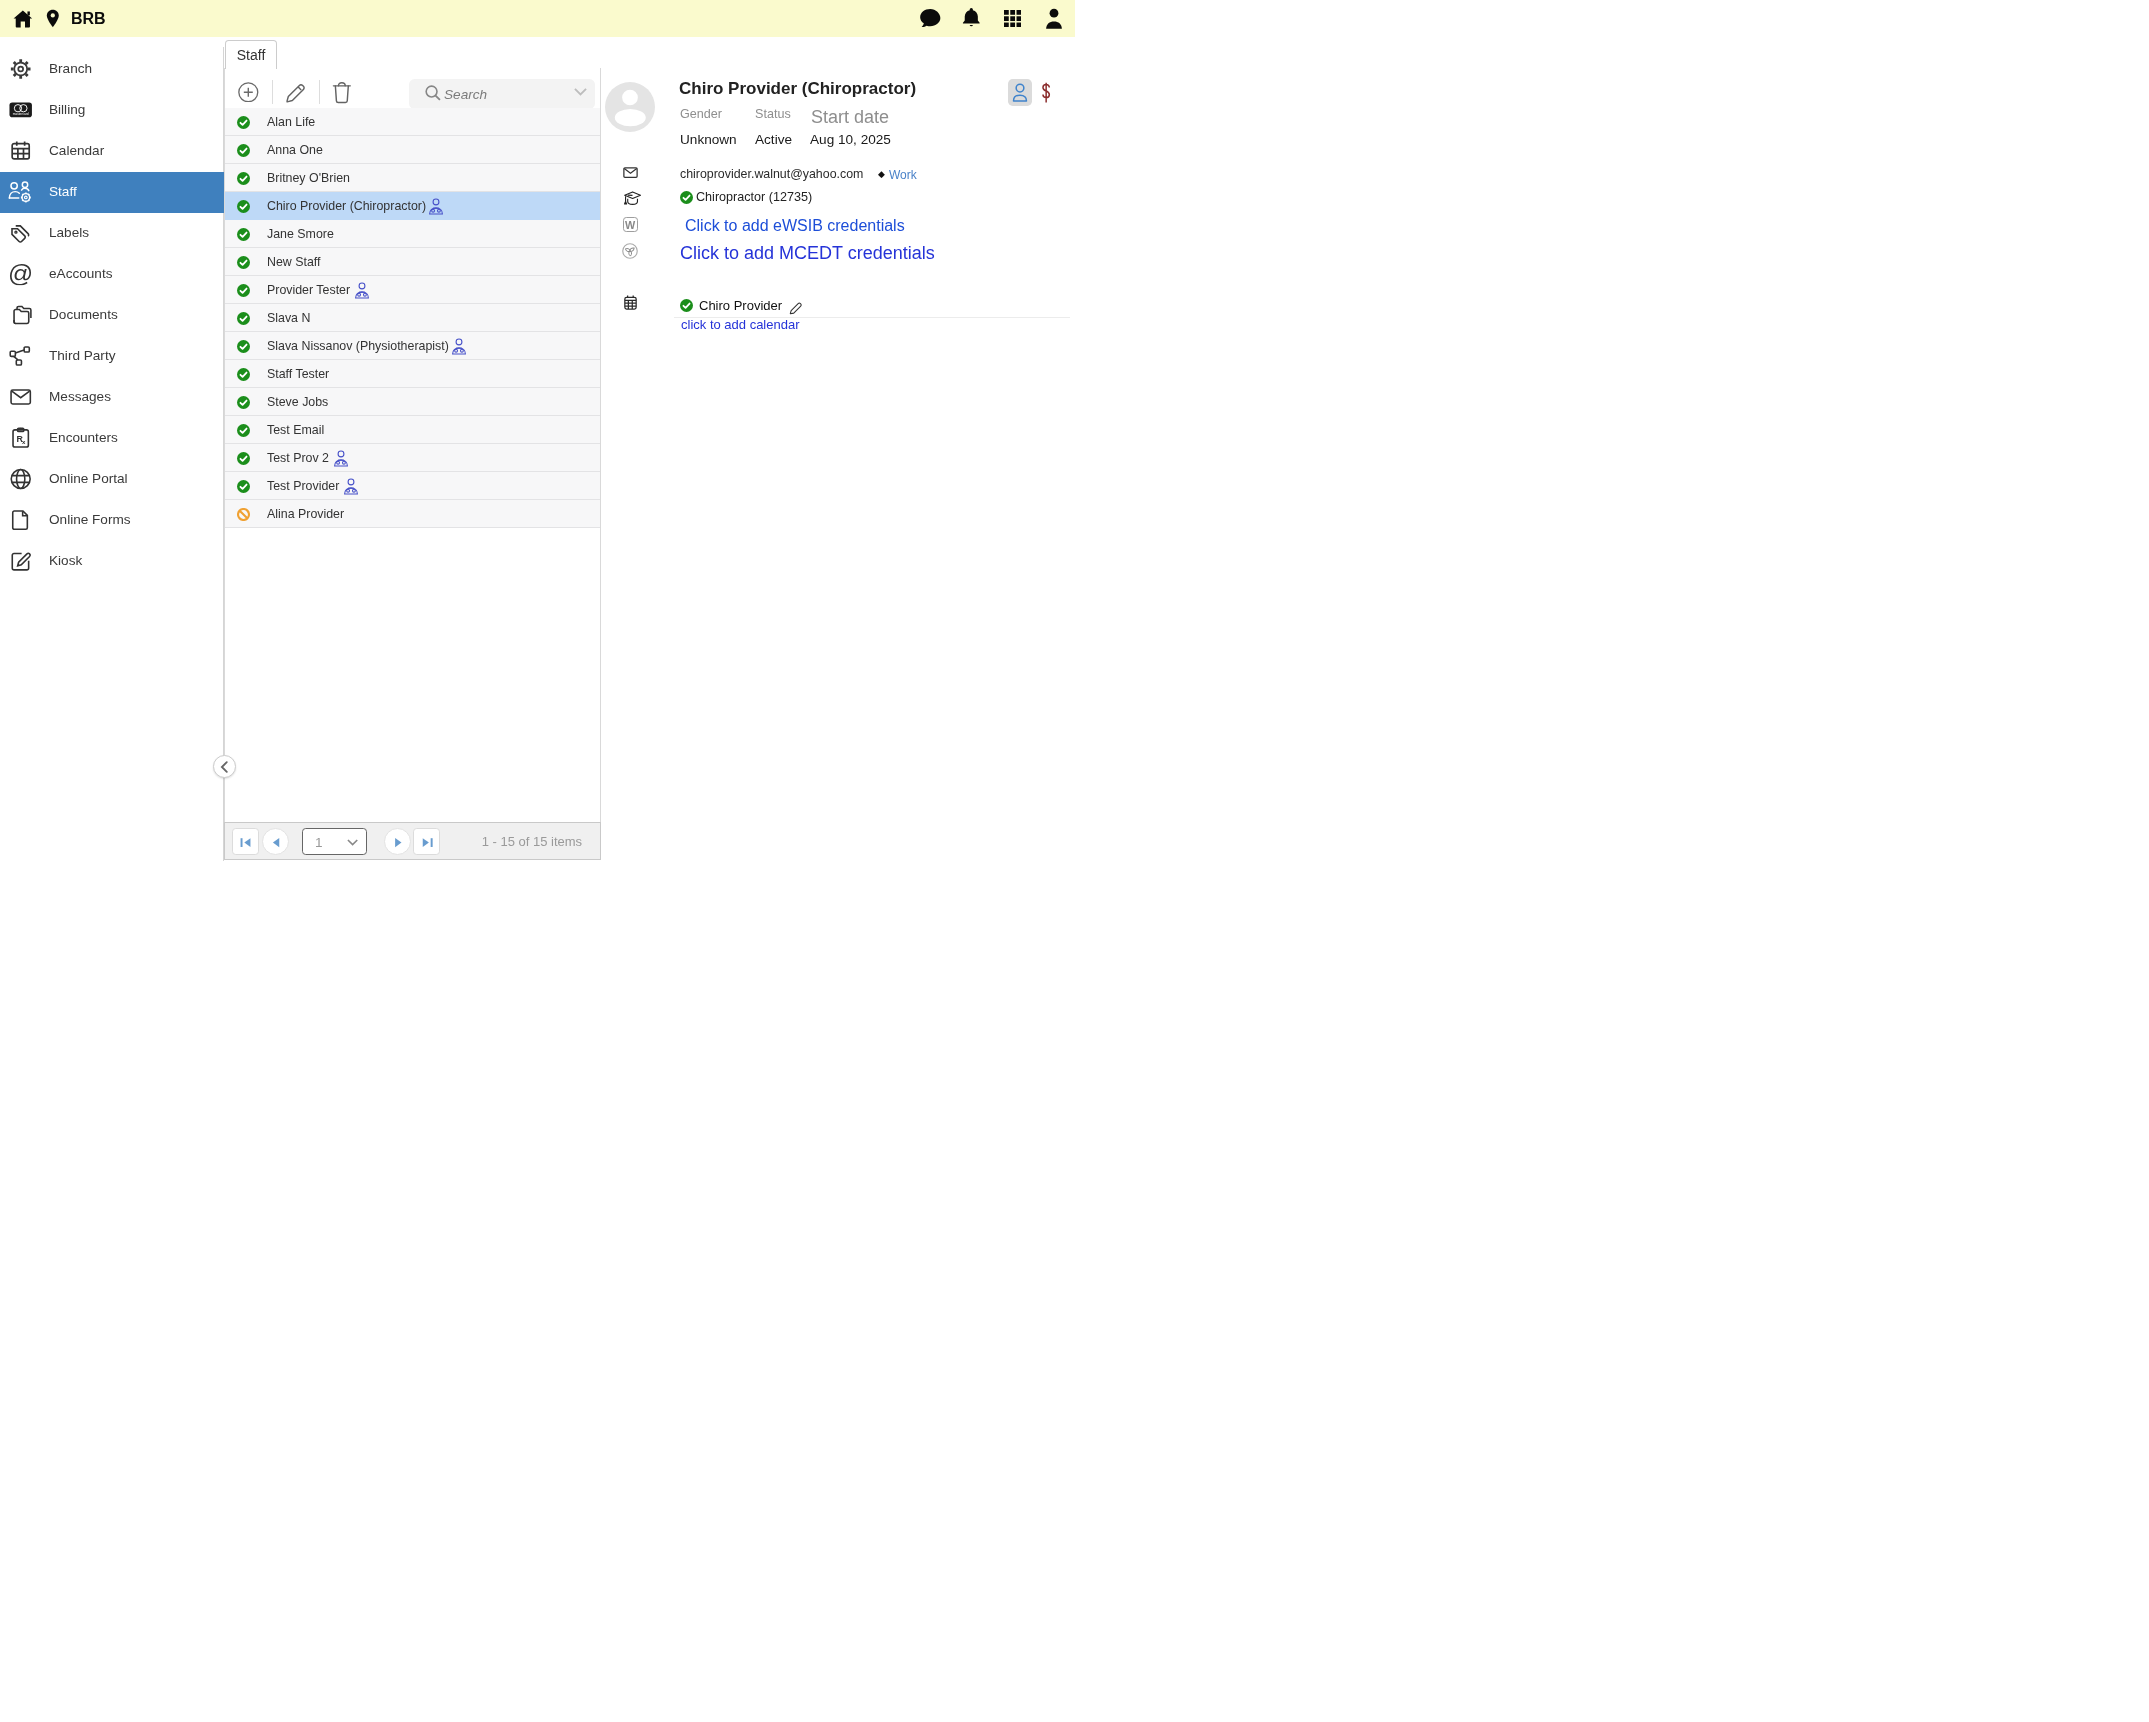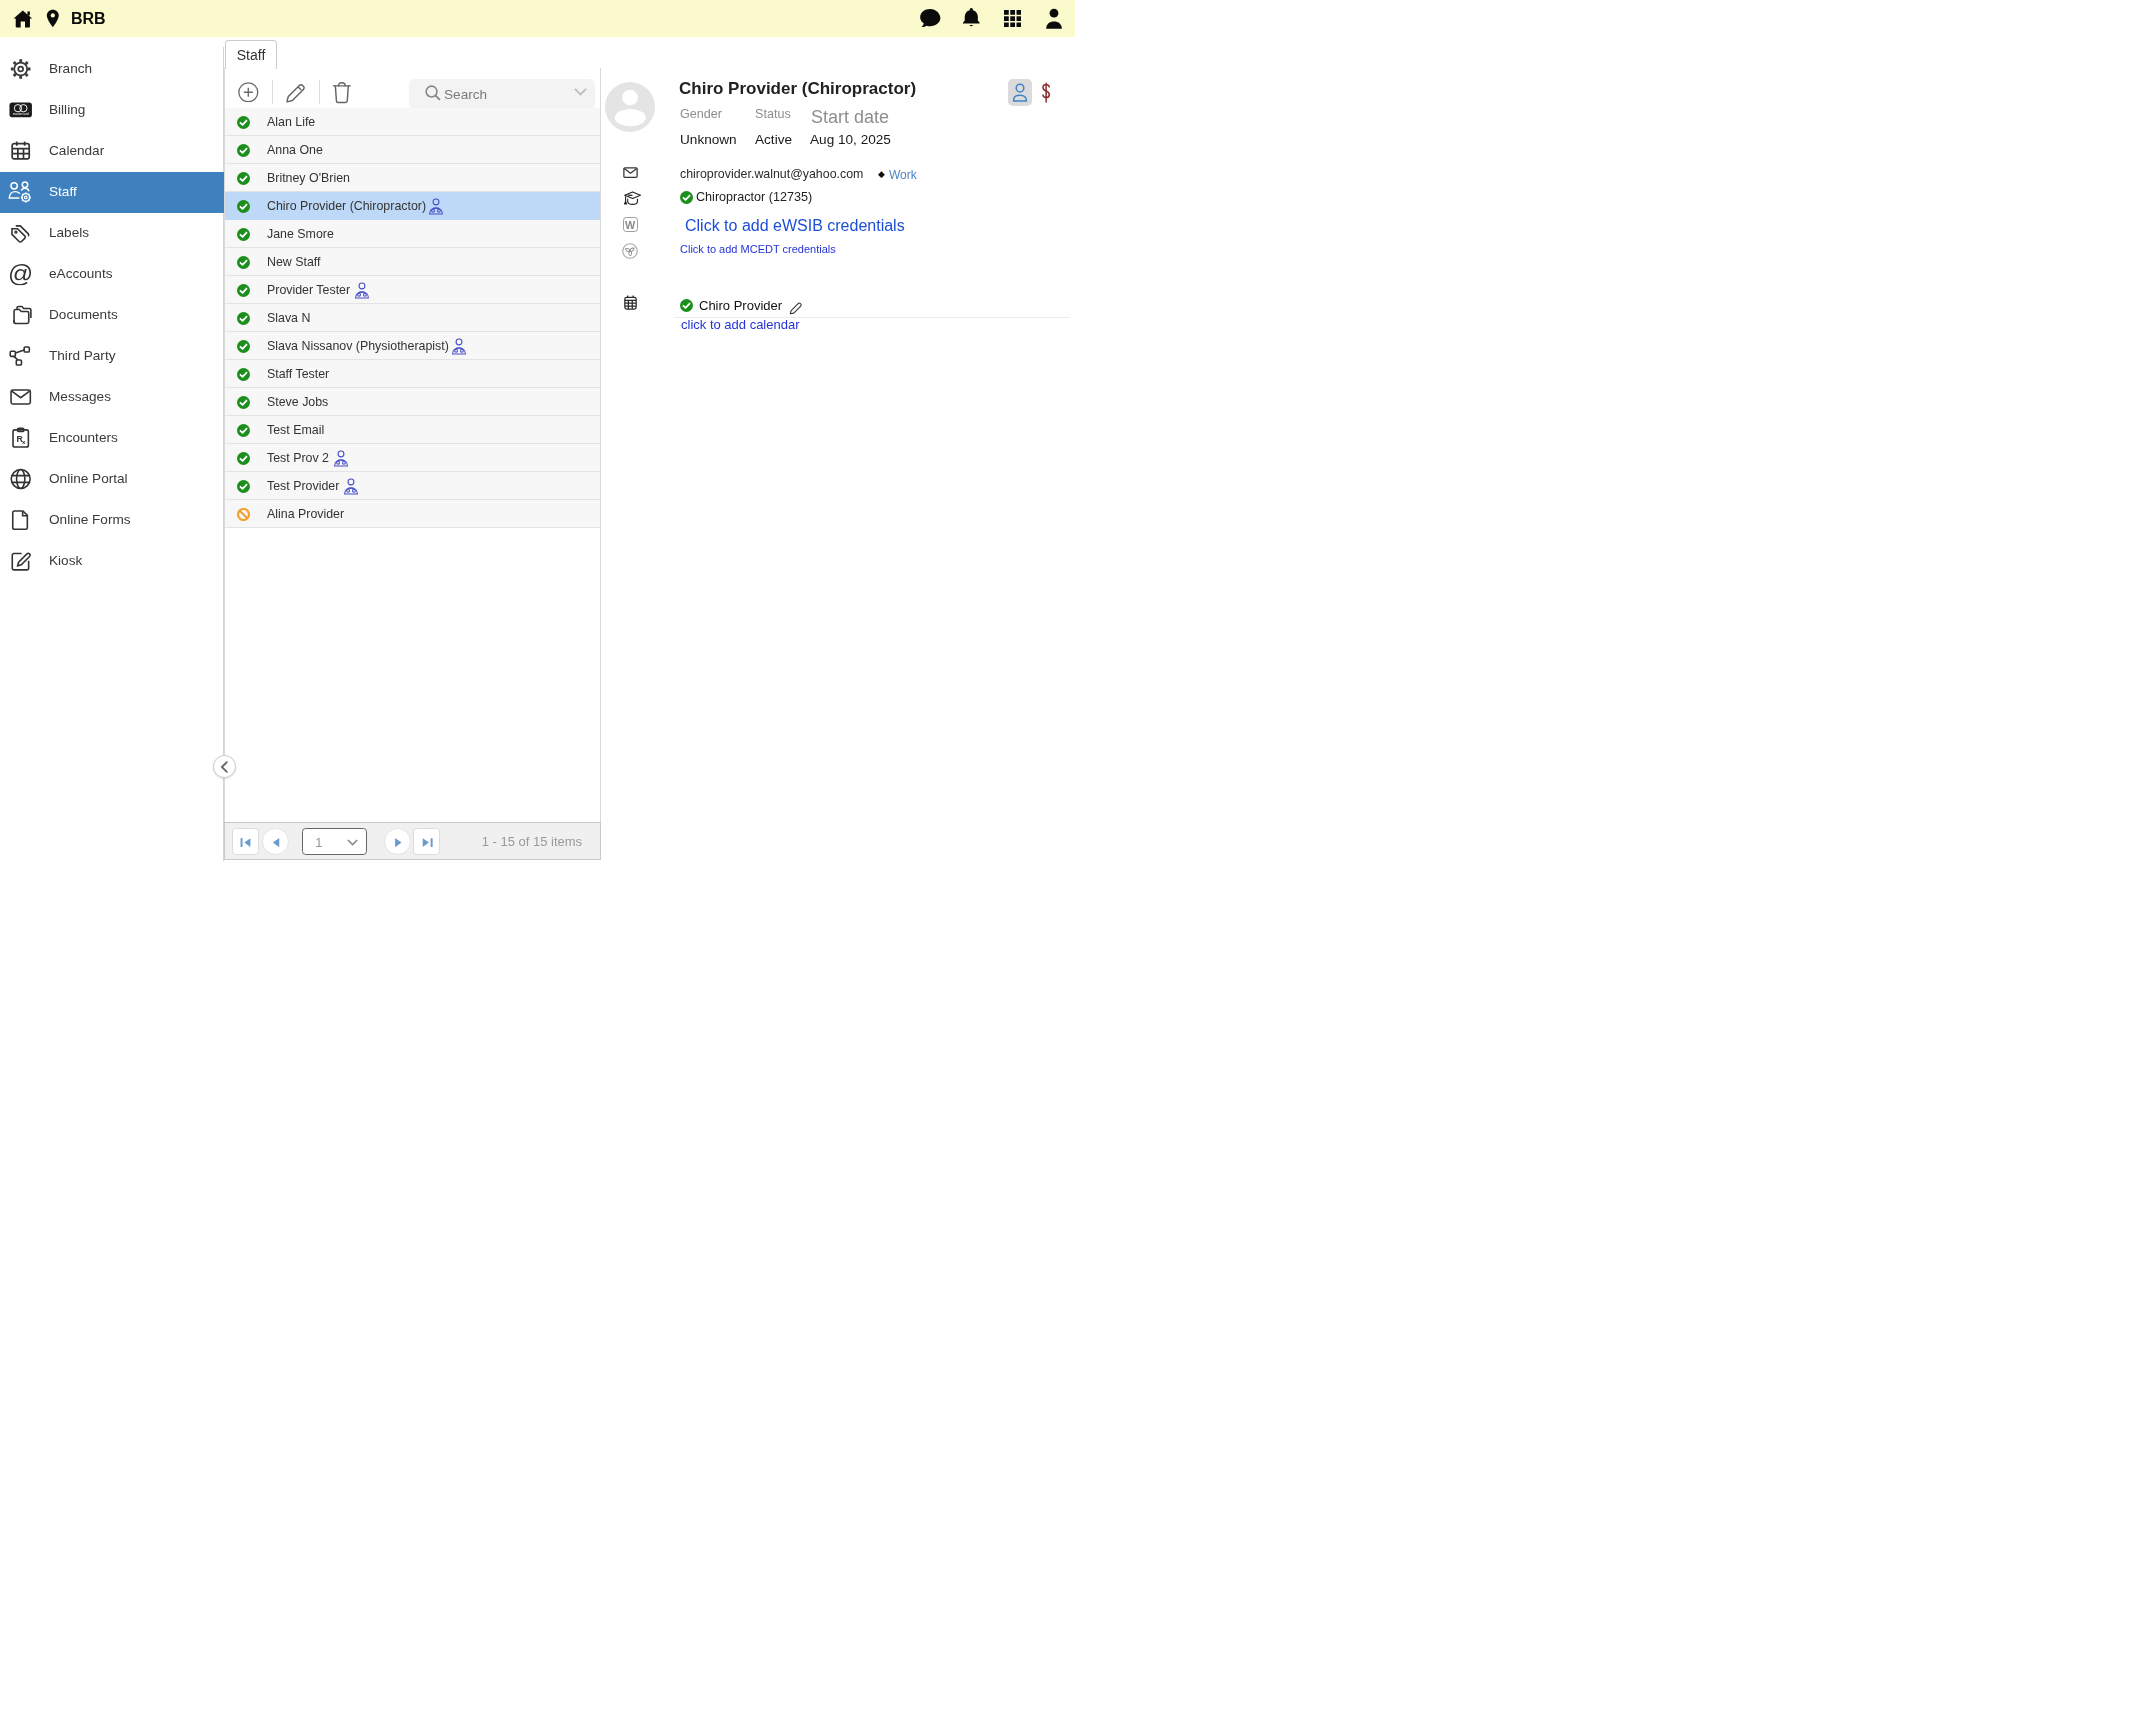--- a/index.html
+++ b/index.html
@@ -15,21 +15,21 @@
   .sitem .lbl { position:absolute; left:49px; top:50%; transform:translateY(-50%); font-size:13.6px; color:#3a3a3a; line-height:1; }
   .sitem.sel { background:#3f80be; }
   .sitem.sel .lbl { color:#fff; }
   .sicon { position:absolute; left:9.4px; top:50%; transform:translateY(-50%); width:23.4px; height:23.4px; }
   
   #tabline { position:absolute; left:225px; top:68px; width:850px; height:0.9px; background:#ccc; }
   #tab { position:absolute; left:225px; top:40px; width:52px; height:29px; background:#fff; border:0.9px solid #ccc; border-bottom:none; border-radius:3.7px 3.7px 0 0; z-index:3; }
   #tab span { position:absolute; left:50%; top:50%; transform:translate(-50%,-48%); font-size:14px; color:#333; }
   
   #panel { position:absolute; left:224px; top:68px; width:377px; height:792px; background:#fff; border-left:0.9px solid #d9d9d9; border-right:0.9px solid #d9d9d9; border-bottom:0.9px solid #d9d9d9; }
-  #toolbar { position:absolute; left:0; top:0; width:375px; height:45px; background:#fff; border-bottom:0.9px solid #d9d9d9; }
+  #toolbar { position:absolute; left:0; top:0; width:375px; height:45px; background:#fff; border-bottom:0.9px solid #d9d9d9;font-style:italic; }
   .vsep { position:absolute; top:12px; width:0.9px; height:24px; background:#ddd; }
   #searchbox { position:absolute; left:184px; top:10.5px; width:186px; height:30px; background:#f3f3f3; border-radius:5.6px; }
   #searchbox span { position:absolute; left:35px; top:50%; transform:translateY(-50%); font-size:13.6px; color:#7b7b7b; }
   
   #rows { position:absolute; left:0; top:40px; width:375px; }
   .row { position:relative; width:375px; height:28px; background:#f7f7f8; border-bottom:0.9px solid #e3e3e5; }
   .row.sel { background:#bed9f7; border-bottom-color:#bed9f7; }
   .row .nm { position:absolute; left:42px; top:calc(50% + 0.9px); transform:translateY(-50%); font-size:12.4px; color:#333; line-height:1; white-space:nowrap; }
   .row svg.st { position:absolute; left:12.3px; top:7.6px; }
   .row svg.prov { position:absolute; top:6px; }
@@ -486,21 +486,21 @@
       </div>
     <div class="d" style="left:84px;top:150px;font-size:16px;color:#1d4ed8">Click to add eWSIB credentials</div>
     <svg class="abs" style="left:21px;top:175px" width="16" height="16" viewBox="0 0 17 17">
         <circle cx="8.5" cy="8.5" r="7.7" fill="none" stroke="#ababab" stroke-width="1.2"></circle>
         <g stroke="#8a8a8a" stroke-width="1" fill="none" stroke-linejoin="round">
           <path d="M8.5 8.7 C6.7 7.5 6.4 5.2 8.5 3.1 C10.6 5.2 10.3 7.5 8.5 8.7 Z" transform="rotate(55 8.5 8.5)"></path>
           <path d="M8.5 8.7 C6.7 7.5 6.4 5.2 8.5 3.1 C10.6 5.2 10.3 7.5 8.5 8.7 Z" transform="rotate(175 8.5 8.5)"></path>
           <path d="M8.5 8.7 C6.7 7.5 6.4 5.2 8.5 3.1 C10.6 5.2 10.3 7.5 8.5 8.7 Z" transform="rotate(295 8.5 8.5)"></path>
         </g>
       </svg>
-    <div class="d" style="left:79px;top:176px;font-size:11px;color:#2533d8">Click to add MCEDT credentials</div>
+    <div class="d" style="left:79px;top:176px;font-size:18px;color:#2533d8">Click to add MCEDT credentials</div>
     <svg class="abs" style="left:23px;top:227px" width="13" height="15" viewBox="0 0 14 16">
         <g stroke="#2a2a2a" stroke-width="1.35" fill="none">
           <rect x="0.9" y="2.4" width="12.2" height="12.7" rx="1.9"></rect>
           <path d="M3.9 0.5v2M9.9 0.5v2M1 5.6h12M1 8.8h12M1 12h12M4.7 5.6v9.4M8.9 5.6v9.4"></path>
         </g>
       </svg>
     <svg class="abs" style="left:79px;top:231px" width="13" height="13" viewBox="0 0 14 14">
         <use href="#ck"></use>
       </svg>
     <div class="d" style="left:98px;top:231px;font-size:13px;color:#111">Chiro Provider</div>

